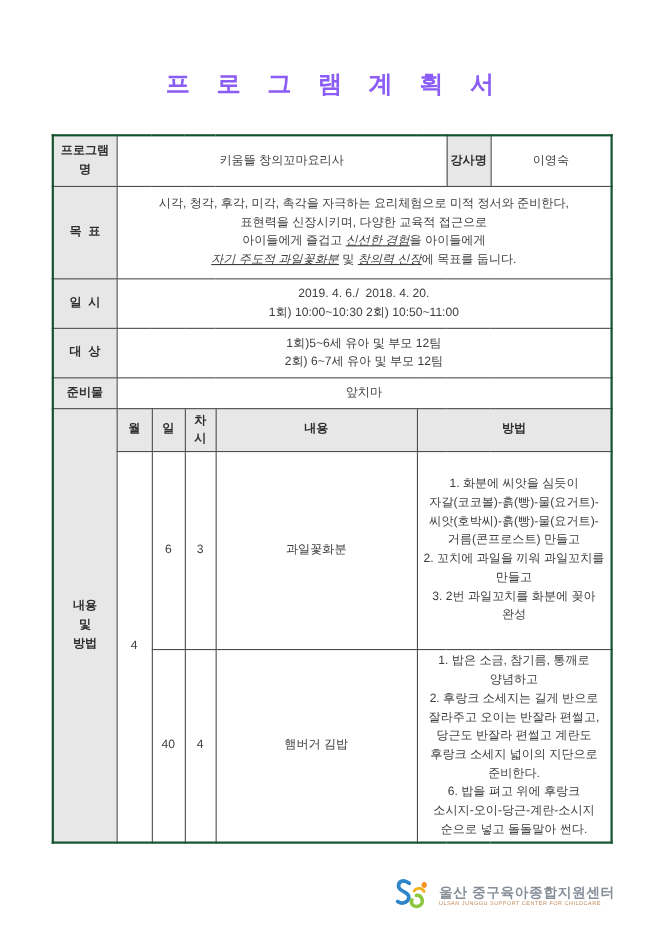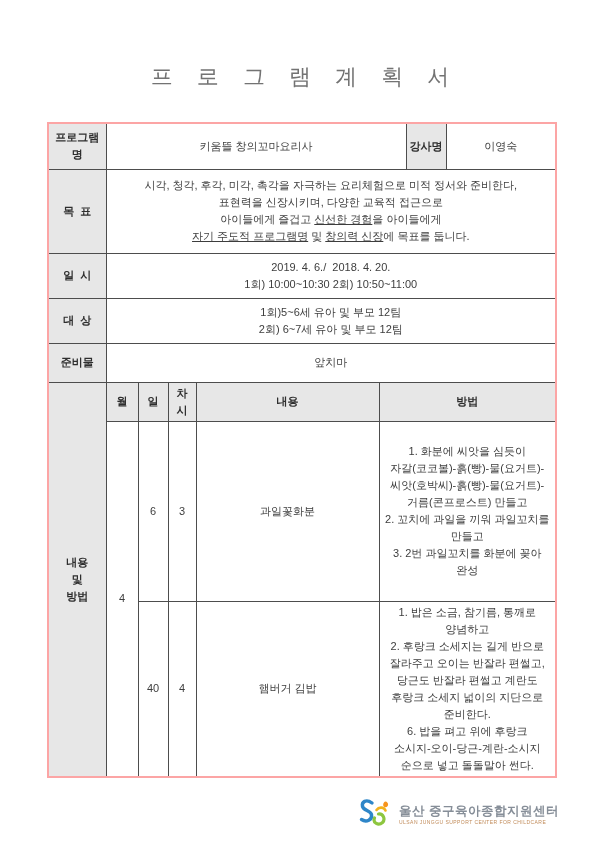--- a/index.html
+++ b/index.html
@@ -13,50 +13,50 @@
     color: #3d3d3d;
     overflow: hidden;
   }
   .title {
     position: absolute;
     top: 62px; left: 0;
     width: 100%;
     margin: 0;
     text-align: center;
     font-size: 22px;
-    font-weight: normal;
+    font-weight: bold;
     letter-spacing: 9px;
     text-indent: 9px;
-    color: #737373;
+    color: #8b5cf6;
   }
   table.main {
     position: absolute;
     top: 122px; left: 47px;
     width: 508px;
     border-collapse: collapse;
     table-layout: fixed;
-    border: 2px solid #fca5a5;
+    border: 2px solid #14532d;
   }
   table.main td, table.main th {
     border: 1px solid #4d4d4d;
     padding: 2px 3px;
     vertical-align: middle;
     text-align: center;
     font-size: 11px;
     line-height: 17px;
   }
   .lbl {
     background: #e7e7e7;
     font-weight: bold;
     font-size: 10.5px;
     color: #2e2e2e;
   }
   .pre { white-space: pre-wrap; }
   .goal { line-height: 19px; }
-  .u { text-decoration: underline; }
+  .u { text-decoration: underline; font-style: italic; }
   .method {
     font-size: 10.5px;
     line-height: 16px;
     white-space: pre-wrap;
   }
   .inner-head {
     background: #e7e7e7;
     font-weight: bold;
     font-size: 10.5px;
     color: #2e2e2e;
@@ -110,37 +110,37 @@
       <td class="lbl">강사명</td>
       <td>이영숙</td>
     </tr>
 
     <tr style="height:84px">
       <td class="lbl pre">목  표</td>
       <td colspan="7" class="goal">
         <div class="pre">시각, 청각, 후각, 미각, 촉각을 자극하는 요리체험으로 미적 정서와 준비한다,
 표현력을 신장시키며, 다양한 교육적 접근으로</div>
         <div><span>아이들에게 즐겁고 </span><span class="u">신선한 경험</span><span>을 아이들에게</span></div>
-        <div><span class="u">자기 주도적 프로그램명</span><span> 및 </span><span class="u">창의력 신장</span><span>에 목표를 둡니다.</span></div>
+        <div><span class="u">자기 주도적 과일꽃화분</span><span> 및 </span><span class="u">창의력 신장</span><span>에 목표를 둡니다.</span></div>
       </td>
     </tr>
 
     <tr style="height:45px">
       <td class="lbl pre">일  시</td>
       <td colspan="7" class="pre">2019. 4. 6./  2018. 4. 20.
 1회) 10:00~10:30 2회) 10:50~11:00</td>
     </tr>
 
     <tr style="height:45px">
       <td class="lbl pre">대  상</td>
       <td colspan="7" class="pre">1회)5~6세 유아 및 부모 12팀
 2회) 6~7세 유아 및 부모 12팀</td>
     </tr>
 
-    <tr style="height:39px">
+    <tr style="height:28px">
       <td class="lbl">준비물</td>
       <td colspan="7">앞치마</td>
     </tr>
 
     <tr style="height:35px">
       <td class="lbl pre" rowspan="3">내용
 및
 방법</td>
       <th class="inner-head">월</th>
       <th class="inner-head">일</th>

